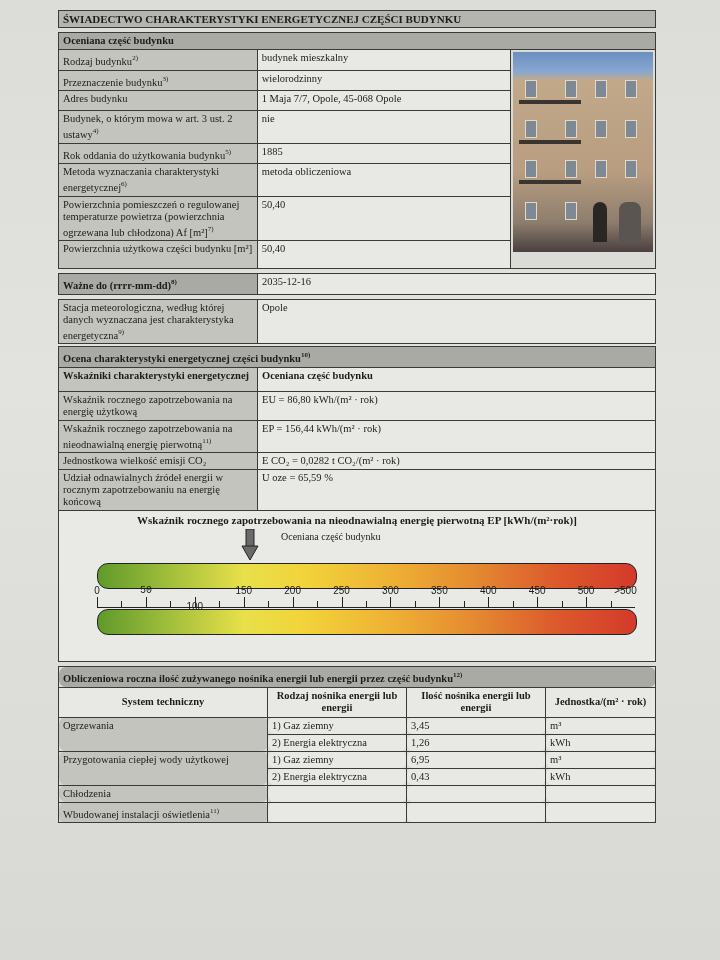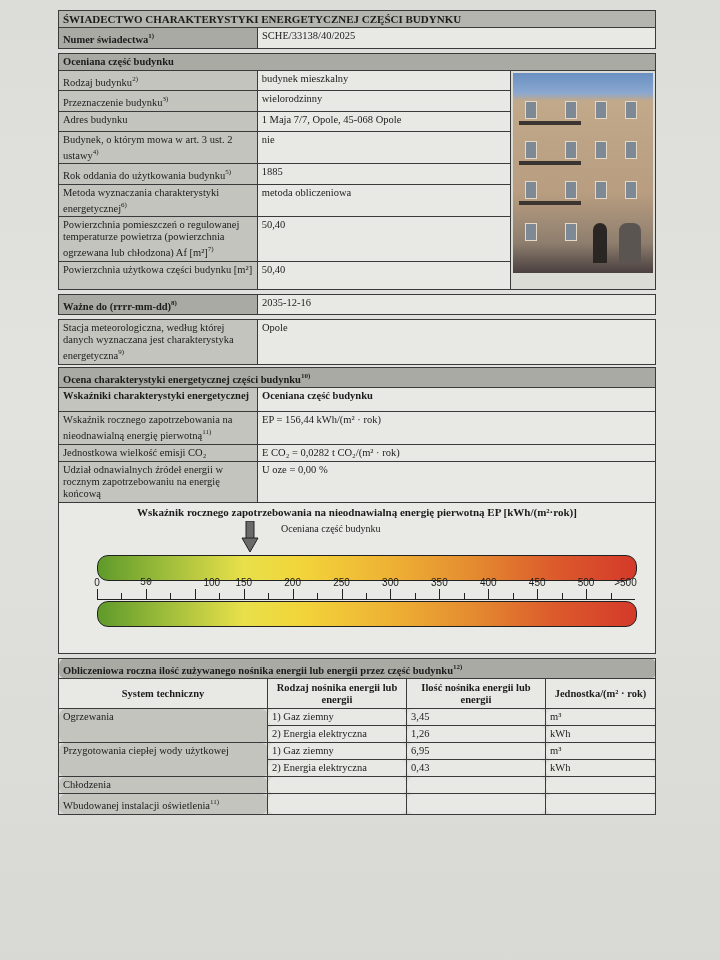--- a/index.html
+++ b/index.html
@@ -52,24 +52,20 @@
 </head>
 <body>
 
 <div class="page">
 
   <table>
     <tbody>
         <tr>
           <td colspan="2" class="title">ŚWIADECTWO CHARAKTERYSTYKI ENERGETYCZNEJ CZĘŚCI BUDYNKU</td>
         </tr>
-    <tr>
-      <td class="hdr" style="width:190px"><span>Numer świadectwa</span><sup>1)</sup></td>
-      <td class="val">SCHE/33138/40/2025</td>
-    </tr>
   </tbody>
     </table>
   <div class="gap"></div>
 
   <table>
     <tbody>
         <tr>
           <td colspan="3" class="hdr">Oceniana część budynku</td>
         </tr>
     <tr style="height:20px">
@@ -153,30 +149,34 @@
   <table style="margin-top:2px">
     <tbody>
         <tr>
           <td colspan="2" class="hdr"><span>Ocena charakterystyki energetycznej części budynku</span><sup>10)</sup></td>
         </tr>
     <tr style="height:24px">
       <td class="lbl" style="width:190px;font-weight:bold">Wskaźniki charakterystyki energetycznej</td>
       <td class="val" style="font-weight:bold">Oceniana część budynku</td>
     </tr>
     <tr style="height:28px">
+          <td class="lbl">Wskaźnik rocznego zapotrzebowania na energię użytkową</td>
+          <td class="val">EU = 86,80 kWh/(m² · rok)</td>
+        </tr>
+    <tr style="height:28px">
           <td class="lbl"><span>Wskaźnik rocznego zapotrzebowania na nieodnawialną energię pierwotną</span><sup>11)</sup></td>
           <td class="val">EP = 156,44 kWh/(m² · rok)</td>
         </tr>
     <tr style="height:16px">
           <td class="lbl">Jednostkowa wielkość emisji CO₂</td>
           <td class="val">E CO₂ = 0,0282 t CO₂/(m² · rok)</td>
         </tr>
     <tr style="height:40px">
           <td class="lbl">Udział odnawialnych źródeł energii w rocznym zapotrzebowaniu na energię końcową</td>
-          <td class="val">U oze = 0,00 %</td>
+          <td class="val">U oze = 65,59 %</td>
         </tr>
   </tbody>
     </table>
 
   <div class="chart-box">
     <div class="chart-title">Wskaźnik rocznego zapotrzebowania na nieodnawialną energię pierwotną EP [kWh/(m²·rok)]</div>
     <svg class="arrow" style="left: 182.027px; top: 18px;" width="18" height="32" viewBox="0 0 18 32">
       <rect x="5" y="0" width="8" height="18" fill="#6a6a6a" stroke="#222" stroke-width="1"></rect>
       <polygon points="1,17 17,17 9,31" fill="#6a6a6a" stroke="#222" stroke-width="1"></polygon>
     </svg>
@@ -201,21 +201,21 @@
         <div class="tick" style="left: 380.364px; top: 86px; height: 10px;"></div>
         <div class="tick" style="left: 404.818px; top: 90px; height: 6px;"></div>
         <div class="tick" style="left: 429.273px; top: 86px; height: 10px;"></div>
         <div class="tick" style="left: 453.727px; top: 90px; height: 6px;"></div>
         <div class="tick" style="left: 478.182px; top: 86px; height: 10px;"></div>
         <div class="tick" style="left: 502.636px; top: 90px; height: 6px;"></div>
         <div class="tick" style="left: 527.091px; top: 86px; height: 10px;"></div>
         <div class="tick" style="left: 551.545px; top: 90px; height: 6px;"></div>
         <div class="tick-label" style="left: 38px; top: 74px;">0</div>
         <div class="tick-label" style="left: 86.9091px; top: 74px; font-family: Liberation Mono, monospace;">50</div>
-        <div class="tick-label" style="left: 135.818px; top: 74px; margin-left: 17px;">100</div>
+        <div class="tick-label" style="left: 135.818px; top: 90px;">100</div>
         <div class="tick-label" style="left: 184.727px; top: 74px;">150</div>
         <div class="tick-label" style="left: 233.636px; top: 74px; text-align: center;">200</div>
         <div class="tick-label" style="left: 282.545px; top: 74px;">250</div>
         <div class="tick-label" style="left: 331.455px; top: 74px;">300</div>
         <div class="tick-label" style="left: 380.364px; top: 74px;">350</div>
         <div class="tick-label" style="left: 429.273px; top: 74px;">400</div>
         <div class="tick-label" style="left: 478.182px; top: 74px;">450</div>
         <div class="tick-label" style="left: 527.091px; top: 74px;">500</div>
         <div class="tick-label" style="left: 566.48px; top: 74px;">&gt;500</div>
       </div>

